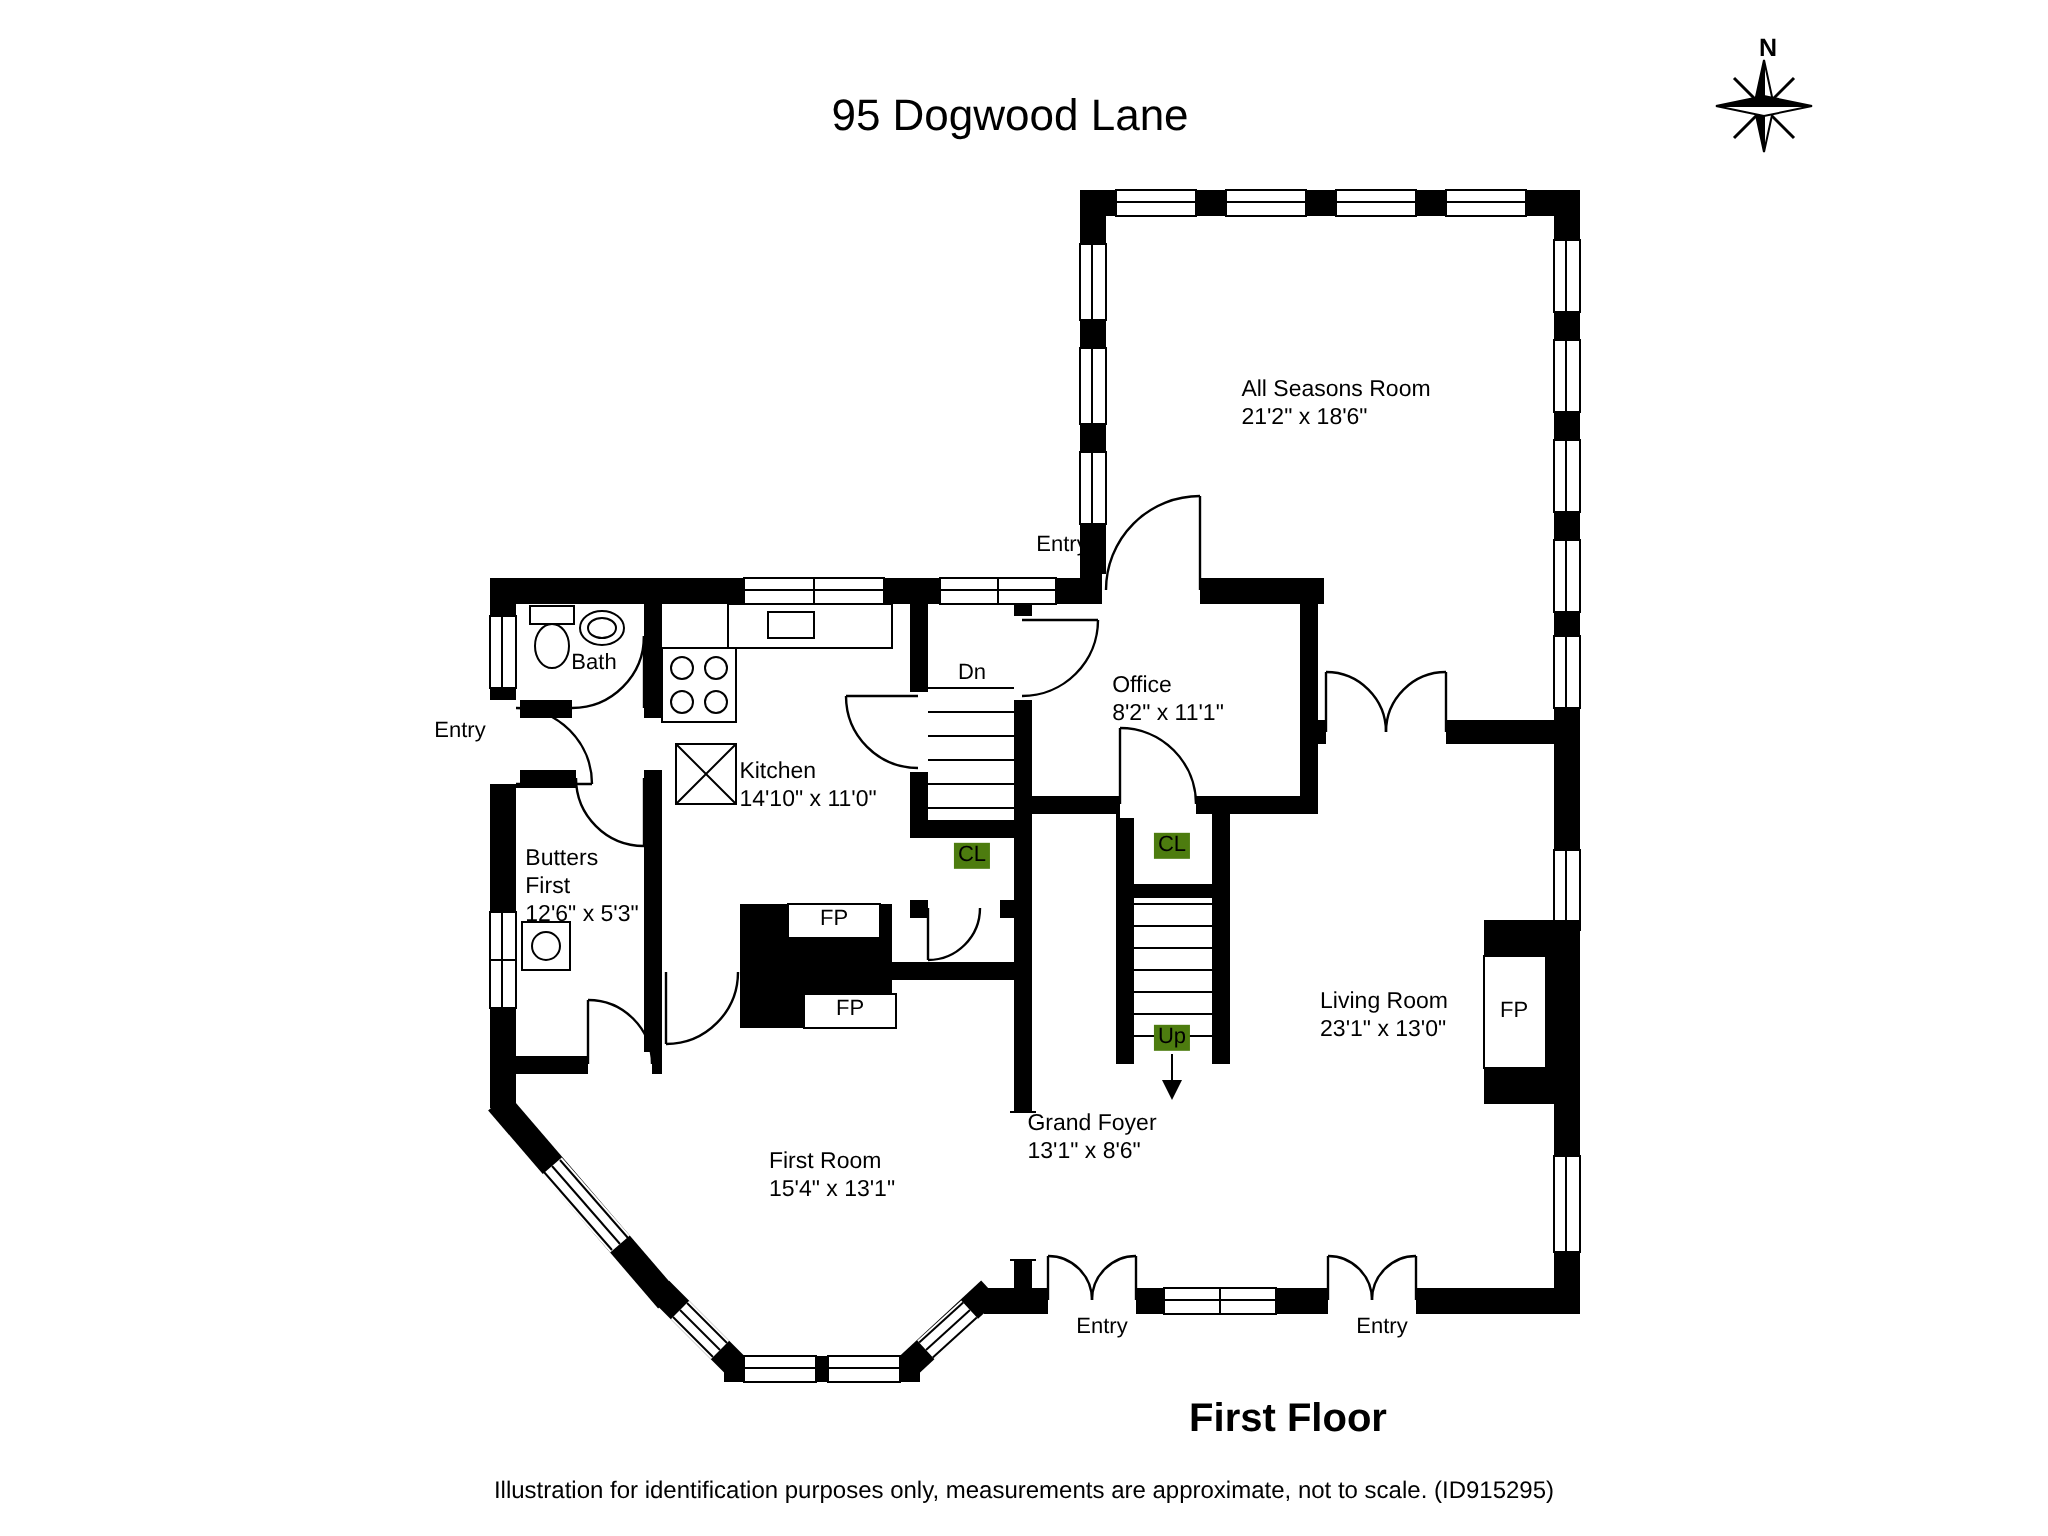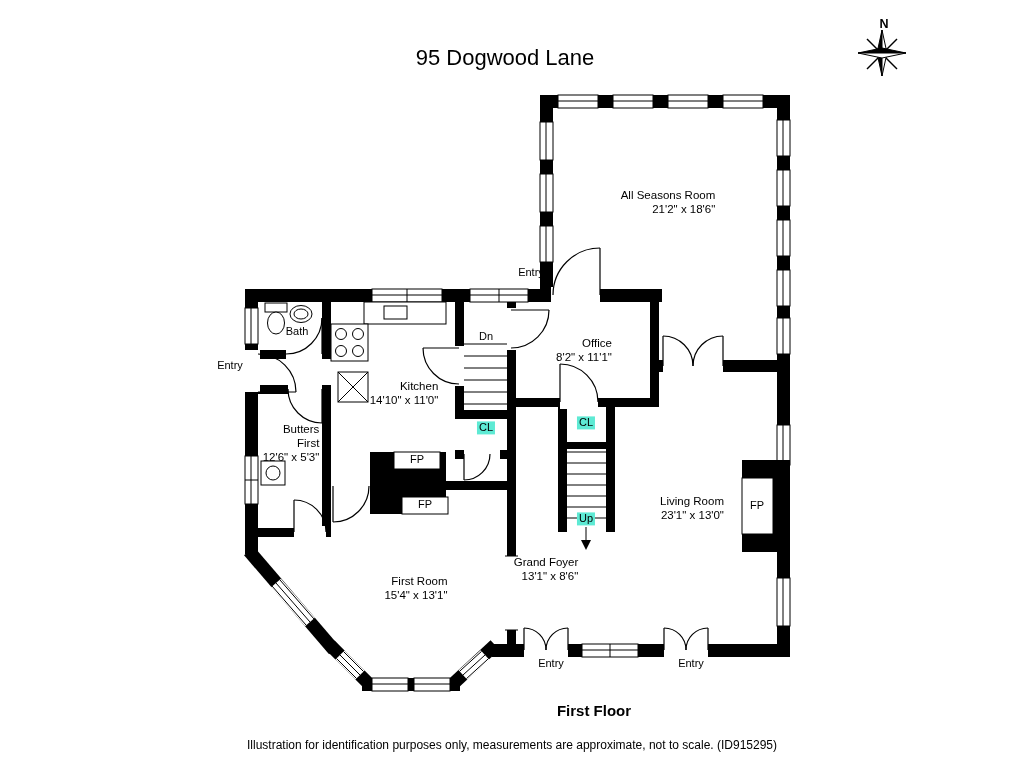--- a/index.html
+++ b/index.html
@@ -1,23 +1,23 @@
 <!DOCTYPE html>
 <html><head>
 <meta charset="utf-8">
 <style>
   *{margin:0;padding:0;box-sizing:border-box}
   html,body{width:1024px;height:768px;background:#fff;font-family:"Liberation Sans",sans-serif;color:#000;overflow:hidden}
   .page{position:absolute;left:0;top:0;width:1024px;height:768px}
   svg.plan{position:absolute;left:0;top:0;width:1024px;height:768px}
-  .lbl{position:absolute;transform:translate(-50%,-50%);text-align:right;font-size:11.5px;line-height:1.2;white-space:nowrap}
+  .lbl{position:absolute;transform:translate(-50%,-50%);text-align:left;font-size:11.5px;line-height:1.2;white-space:nowrap}
   .lbl.sm{font-size:11px}
-  .lbl.bg{background:#5eead4;padding:0 2px}
+  .lbl.bg{background:#4d7c0f;padding:0 2px}
   .title{position:absolute;left:505px;top:58px;transform:translate(-50%,-50%);font-size:22px;font-weight:normal;white-space:nowrap}
-  .floor-label{position:absolute;left:594px;top:710px;transform:translate(-50%,-50%);font-size:15px;font-weight:bold;white-space:nowrap}
+  .floor-label{position:absolute;left:644px;top:710px;transform:translate(-50%,-50%);font-size:20px;font-weight:bold;white-space:nowrap}
   .disclaimer{position:absolute;left:512px;top:745px;transform:translate(-50%,-50%);font-size:12px;white-space:nowrap}
   .compass-n{position:absolute;left:884px;top:24px;transform:translate(-50%,-50%);font-size:12.5px;font-weight:bold}
 </style>
 </head>
 <body>
 
 <div class="page">
 
   <div class="title">95 Dogwood Lane</div>
 

